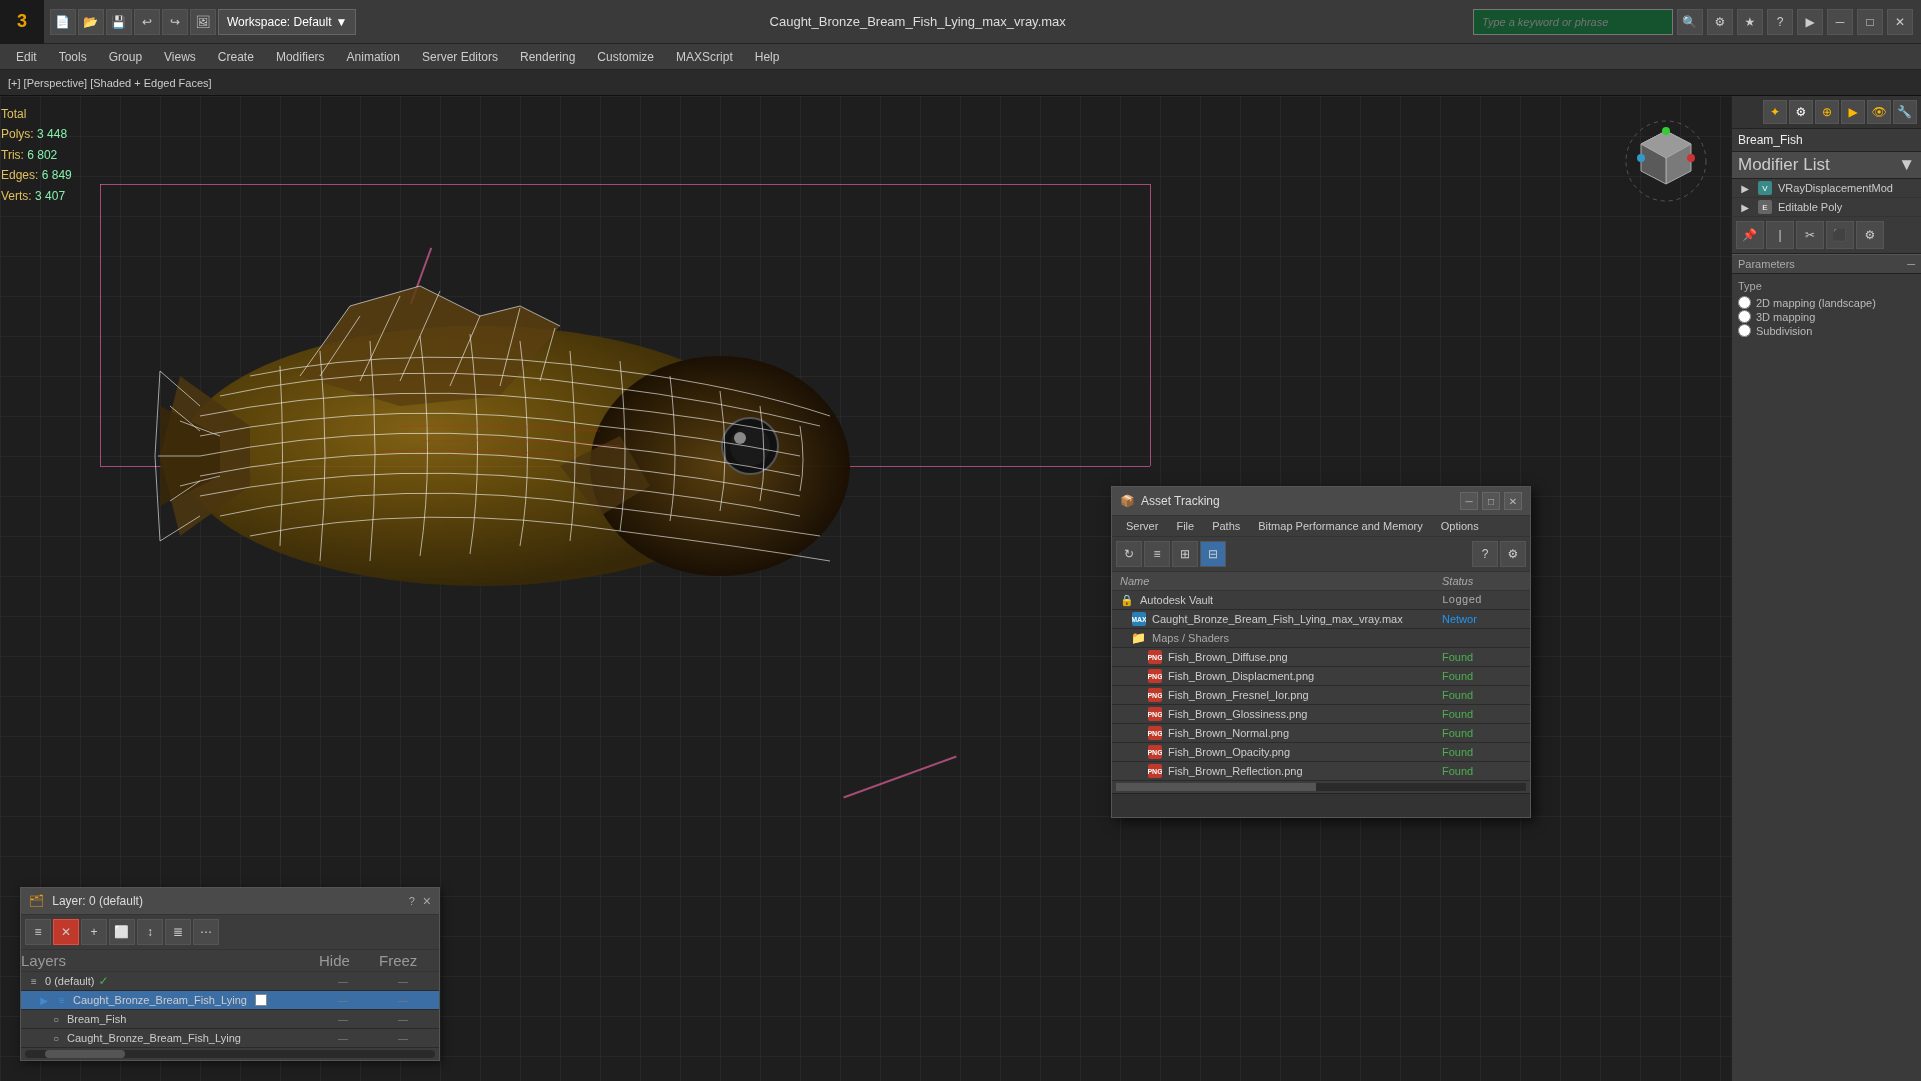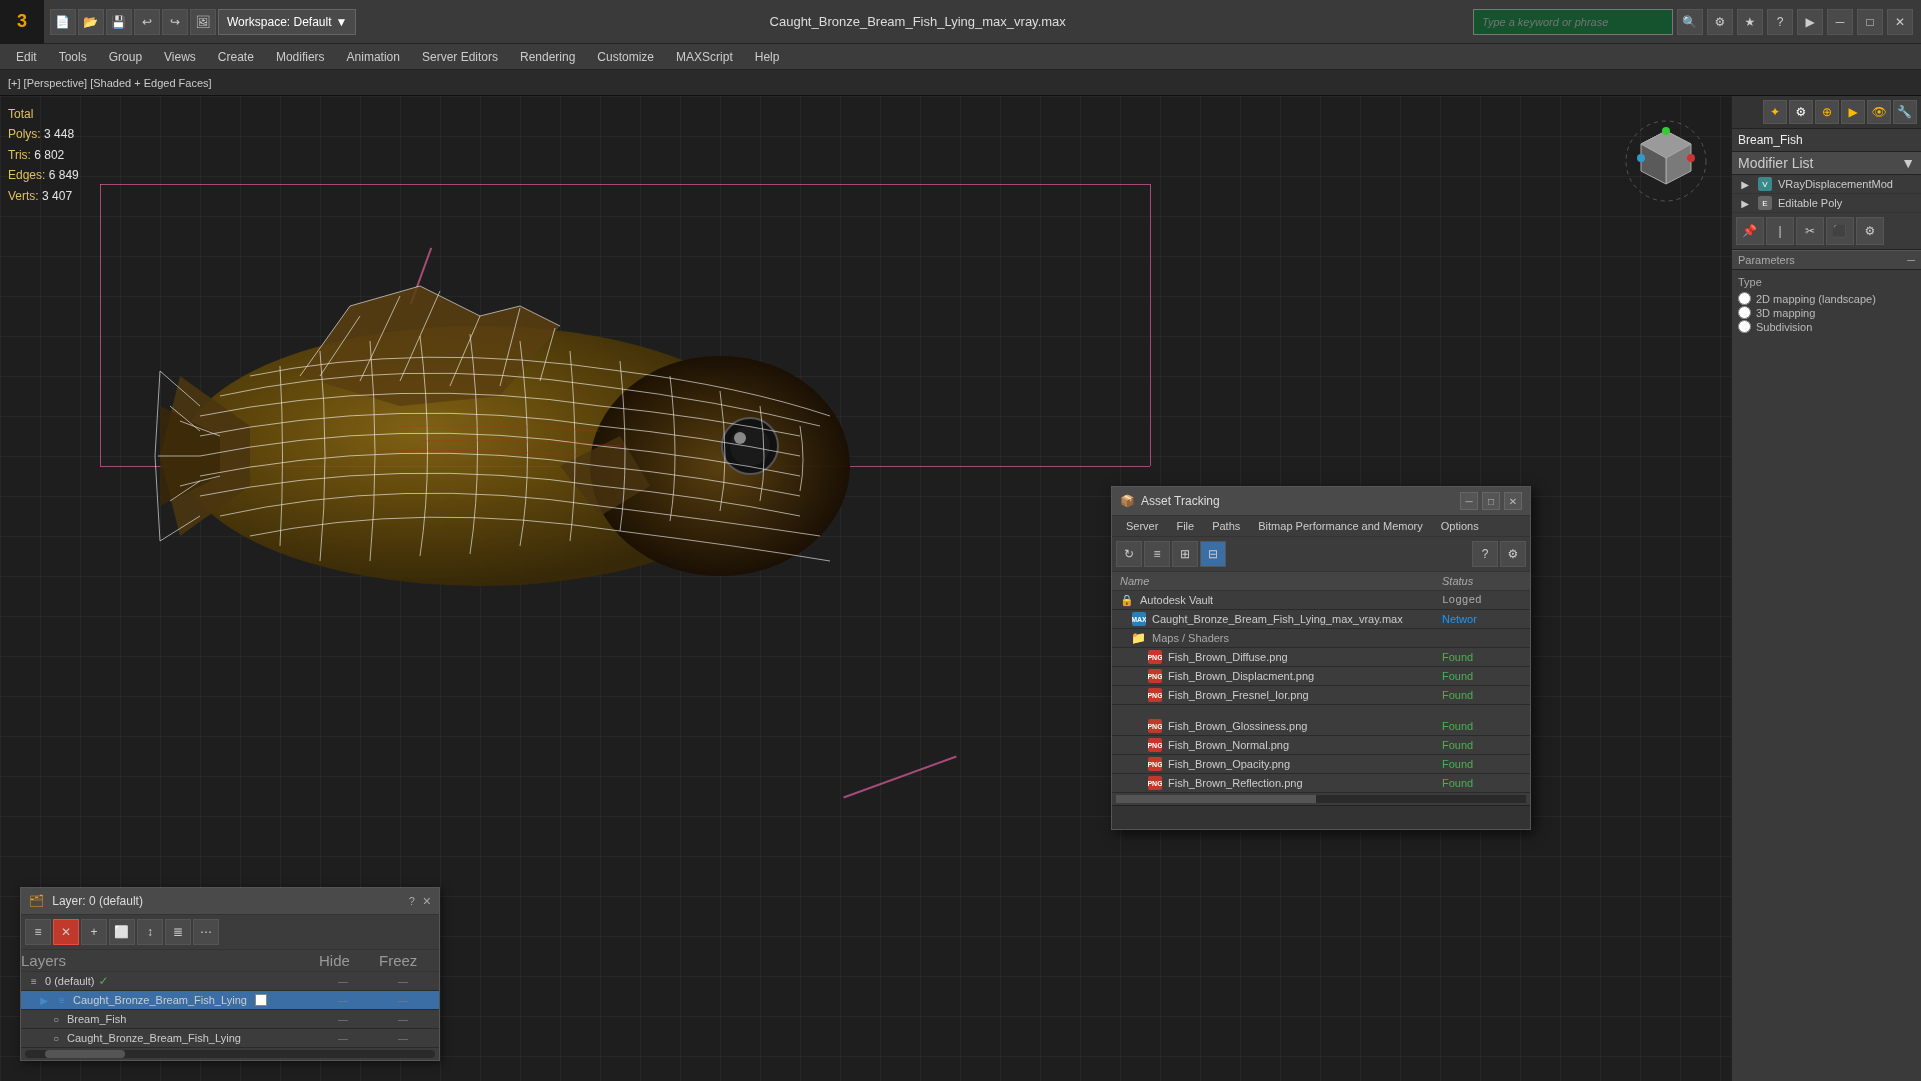--- a/index.html
+++ b/index.html
@@ -164,26 +164,26 @@
       top: 50px;
       left: 100px;
       width: 900px;
       height: 560px;
     }
 
     
     .stats-overlay {
       position: absolute;
       top: 8px;
-      left: 8px;
+      left: 1px;
       font-size: 12px;
       line-height: 1.7;
     }
     .stat-label { color: #e0c060; }
-    .stat-value { color: #e5e5e5; }
+    .stat-value { color: #86efac; }
 
     
     .gizmo-cube {
       position: absolute;
       top: 20px;
       right: 20px;
       width: 90px;
       height: 90px;
     }
 
@@ -230,21 +230,21 @@
       background: #3a3a3a;
       border-bottom: 1px solid #222;
     }
     .rp-modifier-list {
       display: flex;
       align-items: center;
       justify-content: space-between;
       padding: 3px 6px;
       background: #4a4a4a;
       border-bottom: 1px solid #222;
-      font-size: 14px;
+      font-size: 17px;
       color: #ccc;
       cursor: pointer;
     }
     .modifier-entry {
       display: flex;
       align-items: center;
       padding: 2px 6px;
       font-size: 11px;
       color: #ccc;
       border-bottom: 1px solid #333;
@@ -903,21 +903,21 @@
         </div>
         <span class="asset-status status-found">Found</span>
       </div>
       <div class="asset-row" style="padding-left:36px;">
         <div class="asset-row-name">
           <span class="asset-file-icon png">PNG</span>
           <span>Fish_Brown_Fresnel_Ior.png</span>
         </div>
         <span class="asset-status status-found">Found</span>
       </div>
-      <div class="asset-row" style="padding-left:36px;margin-top:12px;">
+      <div class="asset-row" style="padding-left:36px;">
         <div class="asset-row-name">
           <span class="asset-file-icon png">PNG</span>
           <span>Fish_Brown_Glossiness.png</span>
         </div>
         <span class="asset-status status-found">Found</span>
       </div>
       <div class="asset-row" style="padding-left:36px;">
         <div class="asset-row-name">
           <span class="asset-file-icon png">PNG</span>
           <span>Fish_Brown_Normal.png</span>

